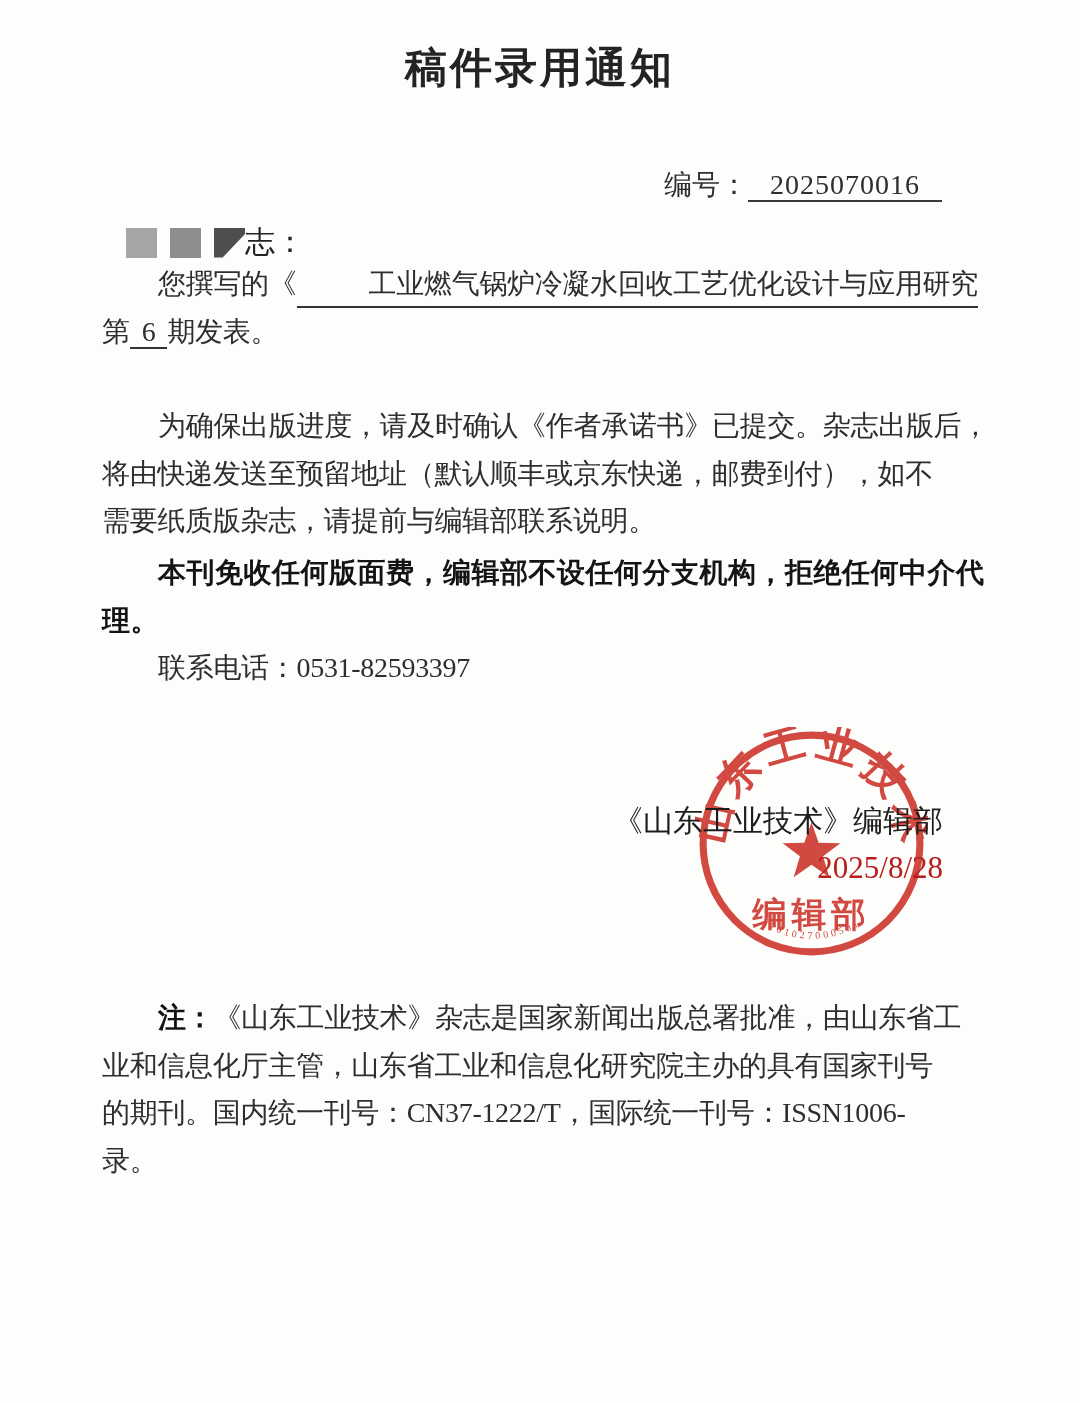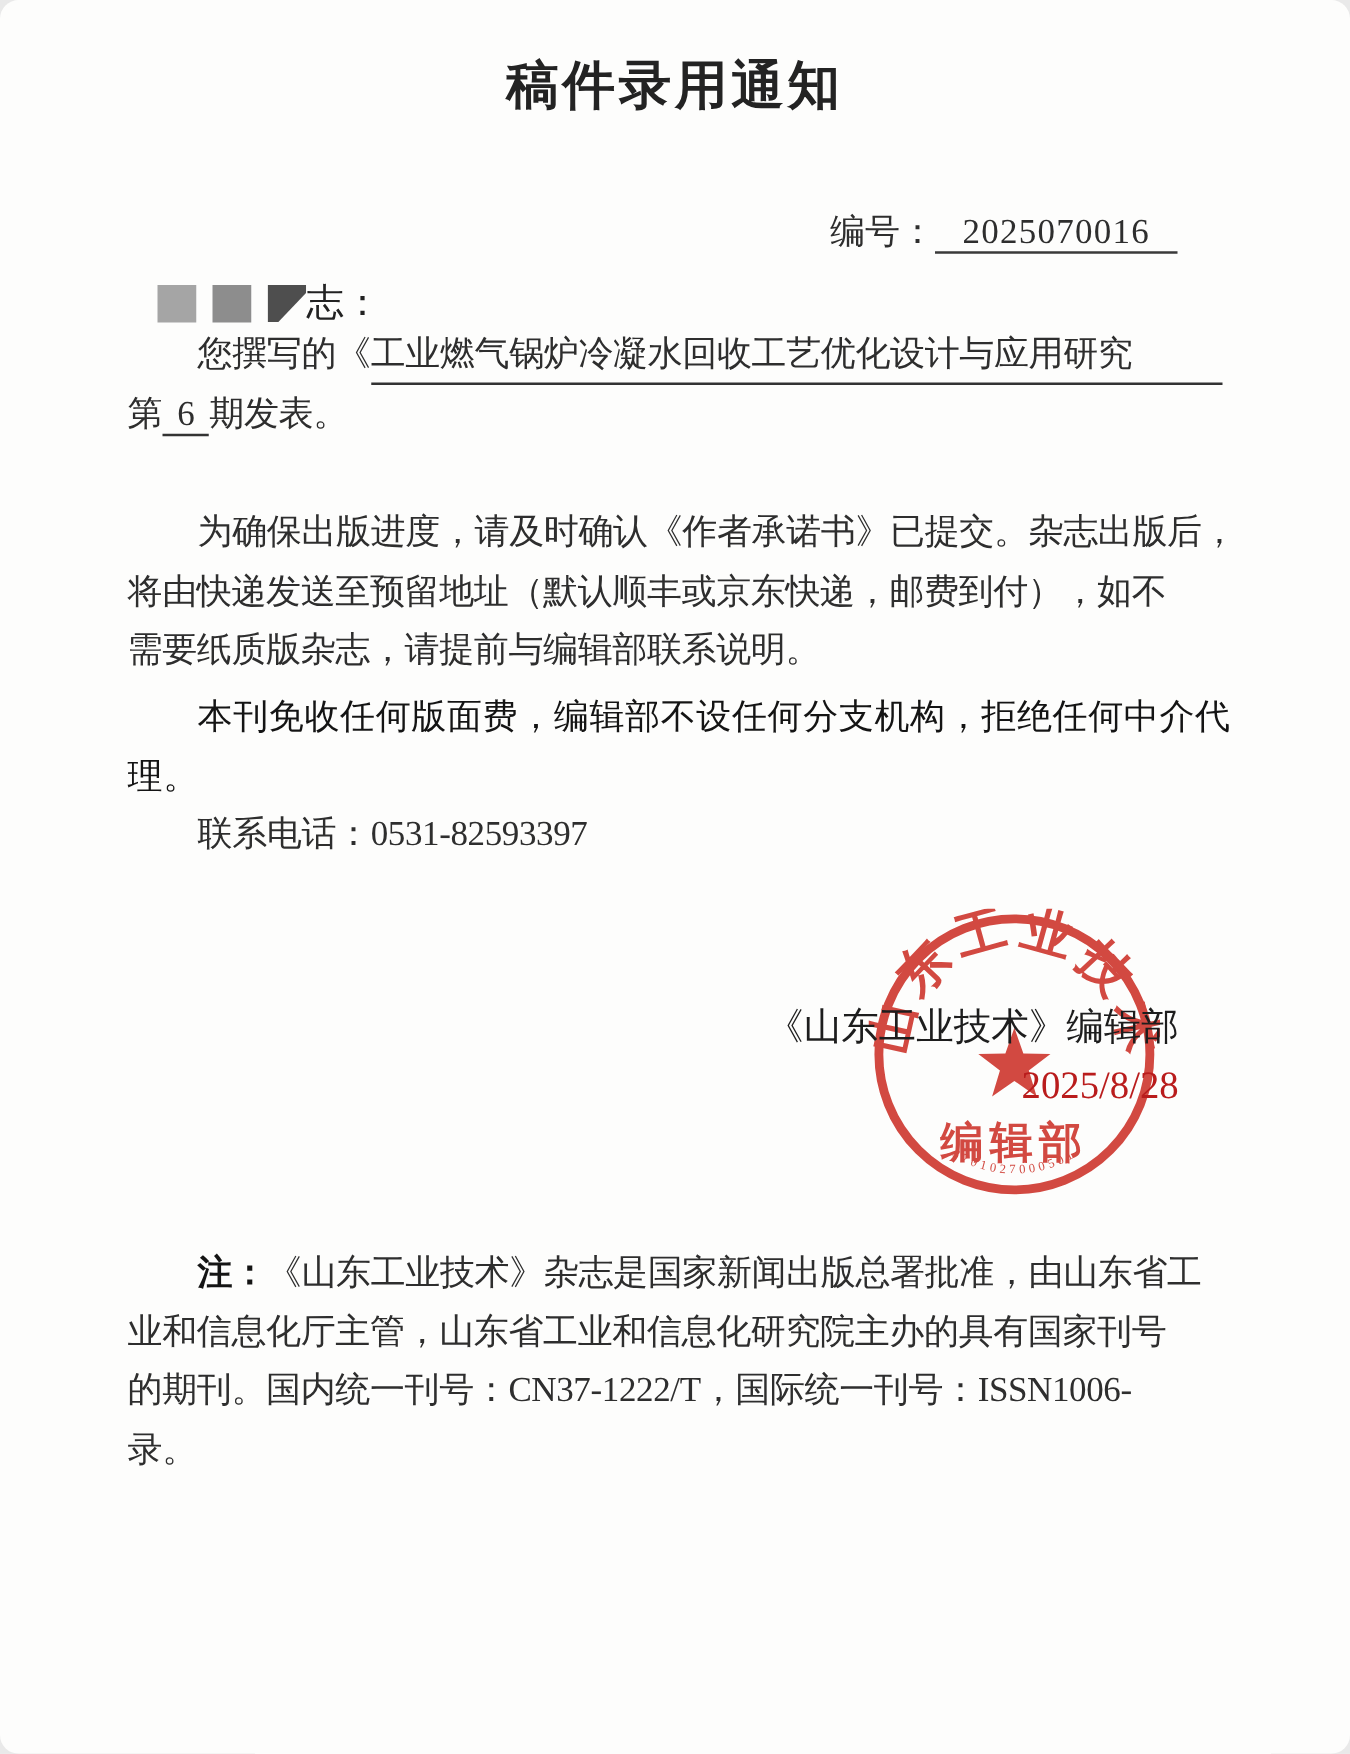--- a/index.html
+++ b/index.html
@@ -1,20 +1,19 @@
 <!DOCTYPE html>
 <html><head>
 <meta charset="utf-8">
 <style>
   html,body{margin:0;padding:0;background:#e9e9e9;}
   .doc{
     position:relative;width:1080px;height:1403px;margin:0 auto;
     background:#fdfdfc;color:#2e2e2e;overflow:hidden;
     font-family:"Liberation Serif","DejaVu Serif",serif;
-    border-radius:15px;
   }
   .title{
     position:absolute;top:40px;left:0;width:100%;text-align:center;
     font-family:"Liberation Sans","DejaVu Sans",sans-serif;
     font-weight:bold;font-size:42px;color:#232323;letter-spacing:3px;
   }
   .no-line{
     position:absolute;top:166px;left:664px;font-size:28px;white-space:nowrap;text-align:right;
   }
   .num-u{border-bottom:2px solid #3a3a3a;padding:0 22px;letter-spacing:1px;}
@@ -30,30 +29,30 @@
     clip-path:polygon(0 0,100% 0,100% 22%,28% 100%,0 100%);
   }
   .col{position:absolute;left:102px;width:876px;}
   .line{
     white-space:nowrap;height:47.5px;line-height:47.5px;
     font-size:28px;letter-spacing:-0.3px;
   }
   .flexline{display:flex;}
   .indent{padding-left:56px;}
   .blank-u{
-    flex:1;border-bottom:2px solid #333;text-align:left;overflow:hidden;
+    flex:1;border-bottom:2px solid #333;text-align:right;overflow:hidden;
   }
   .u{border-bottom:2px solid #333;padding:0 16px;}
   .u-narrow{border-bottom:2px solid #333;padding:0 12px;}
   .p1{top:260px;}
   .p2{top:402px;}
   .p3{top:549px;}
   .p3 .line{
     font-family:"Liberation Sans","DejaVu Sans",sans-serif;
-    font-weight:normal;color:#141414;letter-spacing:0.5px;
+    font-weight:bold;color:#141414;letter-spacing:0.5px;
   }
   .p4{top:644px;}
   .note{top:994px;}
   .p6{top:1233px;}
   .note-label{font-family:"Liberation Sans","DejaVu Sans",sans-serif;font-weight:bold;color:#141414;}
   .sig-name{
     position:absolute;top:801px;right:137px;font-size:30px;color:#1d1d1d;
     z-index:3;white-space:nowrap;
   }
   .sig-date{

